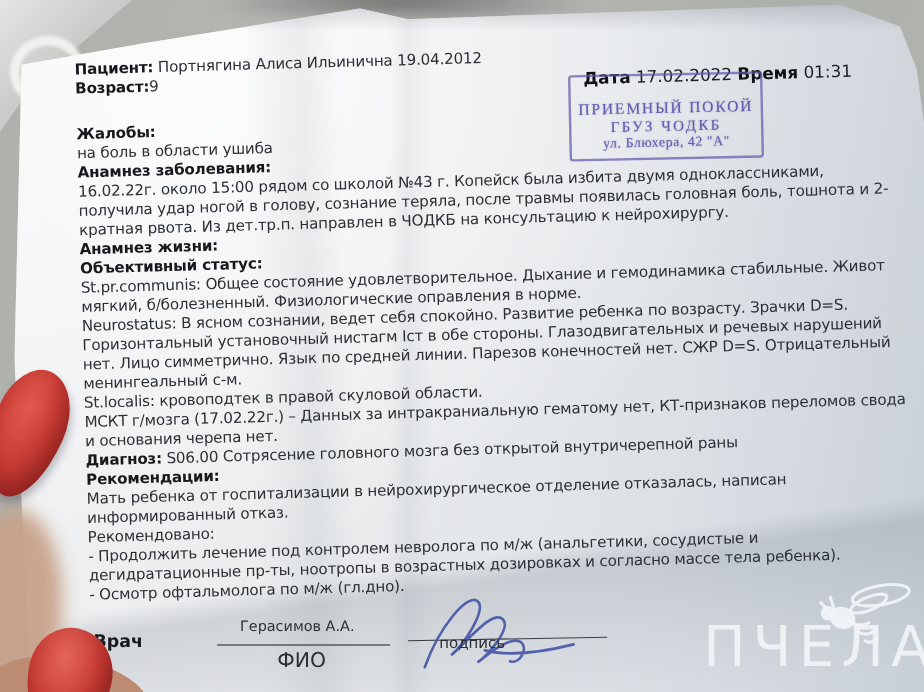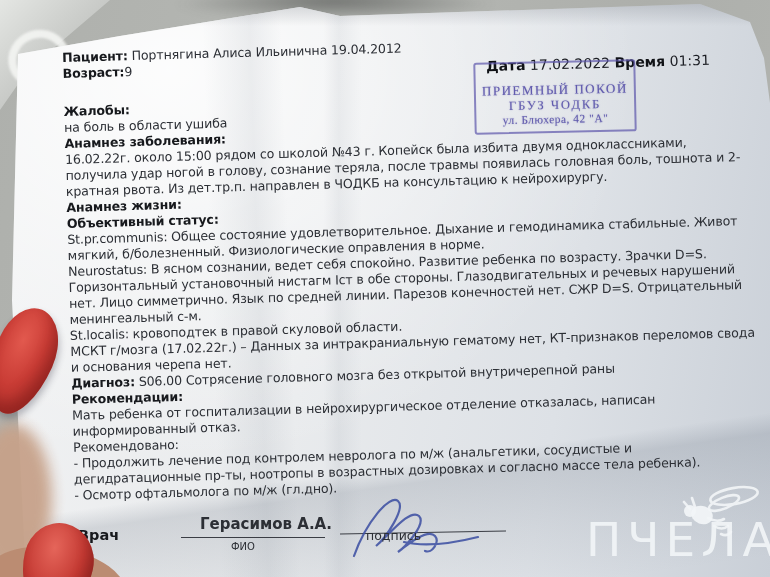--- a/index.html
+++ b/index.html
@@ -48,23 +48,23 @@
          border:2.5px solid rgba(93,86,171,.70);border-radius:3px;transform:rotate(-1.2deg);
          display:flex;flex-direction:column;justify-content:flex-end;align-items:center;
          padding-bottom:6px;box-sizing:border-box;
          font-family:"Liberation Serif",serif;color:rgba(86,80,168,.88);
          text-shadow:0 0 1.4px rgba(86,80,168,.55);}
   .stamp .s1{font-size:13px;letter-spacing:1.5px;}
   .stamp .s2{font-size:12.5px;letter-spacing:2px;}
   .stamp .s3{font-size:11.5px;letter-spacing:.5px;}
   
   .f-doctor{position:absolute;left:78px;top:527px;font-size:14.5px;font-weight:bold;color:#17191d;}
-  .f-name{position:absolute;left:200px;top:515px;font-size:15px;color:#2c2f35;font-weight:bold;}
+  .f-name{position:absolute;left:200px;top:515px;font-size:12px;color:#2c2f35;}
   .f-line1{position:absolute;left:181px;top:537px;width:144px;height:0;border-top:1.6px solid #3a3d44;}
-  .f-fio{position:absolute;left:231px;top:541px;font-size:10px;color:#2c2f35;}
+  .f-fio{position:absolute;left:231px;top:541px;font-size:17px;color:#2c2f35;}
   .f-line2{position:absolute;left:340px;top:532px;width:166px;height:0;border-top:1.6px solid #3a3d44;transform:rotate(-1deg);}
   .f-sign{position:absolute;left:346px;top:492px;}
   .f-podpis{position:absolute;left:366px;top:528px;font-size:12.5px;color:#2c2f35;}
   
   .wm-text{position:absolute;left:586px;top:512px;font-size:47px;font-weight:500;
            letter-spacing:6px;color:rgba(242,245,247,.90);font-family:"DejaVu Sans",sans-serif;}
   .wm-bee{position:absolute;left:678px;top:484px;}
   
   .palm-blur{position:absolute;left:-26px;top:424px;width:78px;height:150px;border-radius:50%;
              background:#c7a28a;filter:blur(7px);opacity:.95;}

